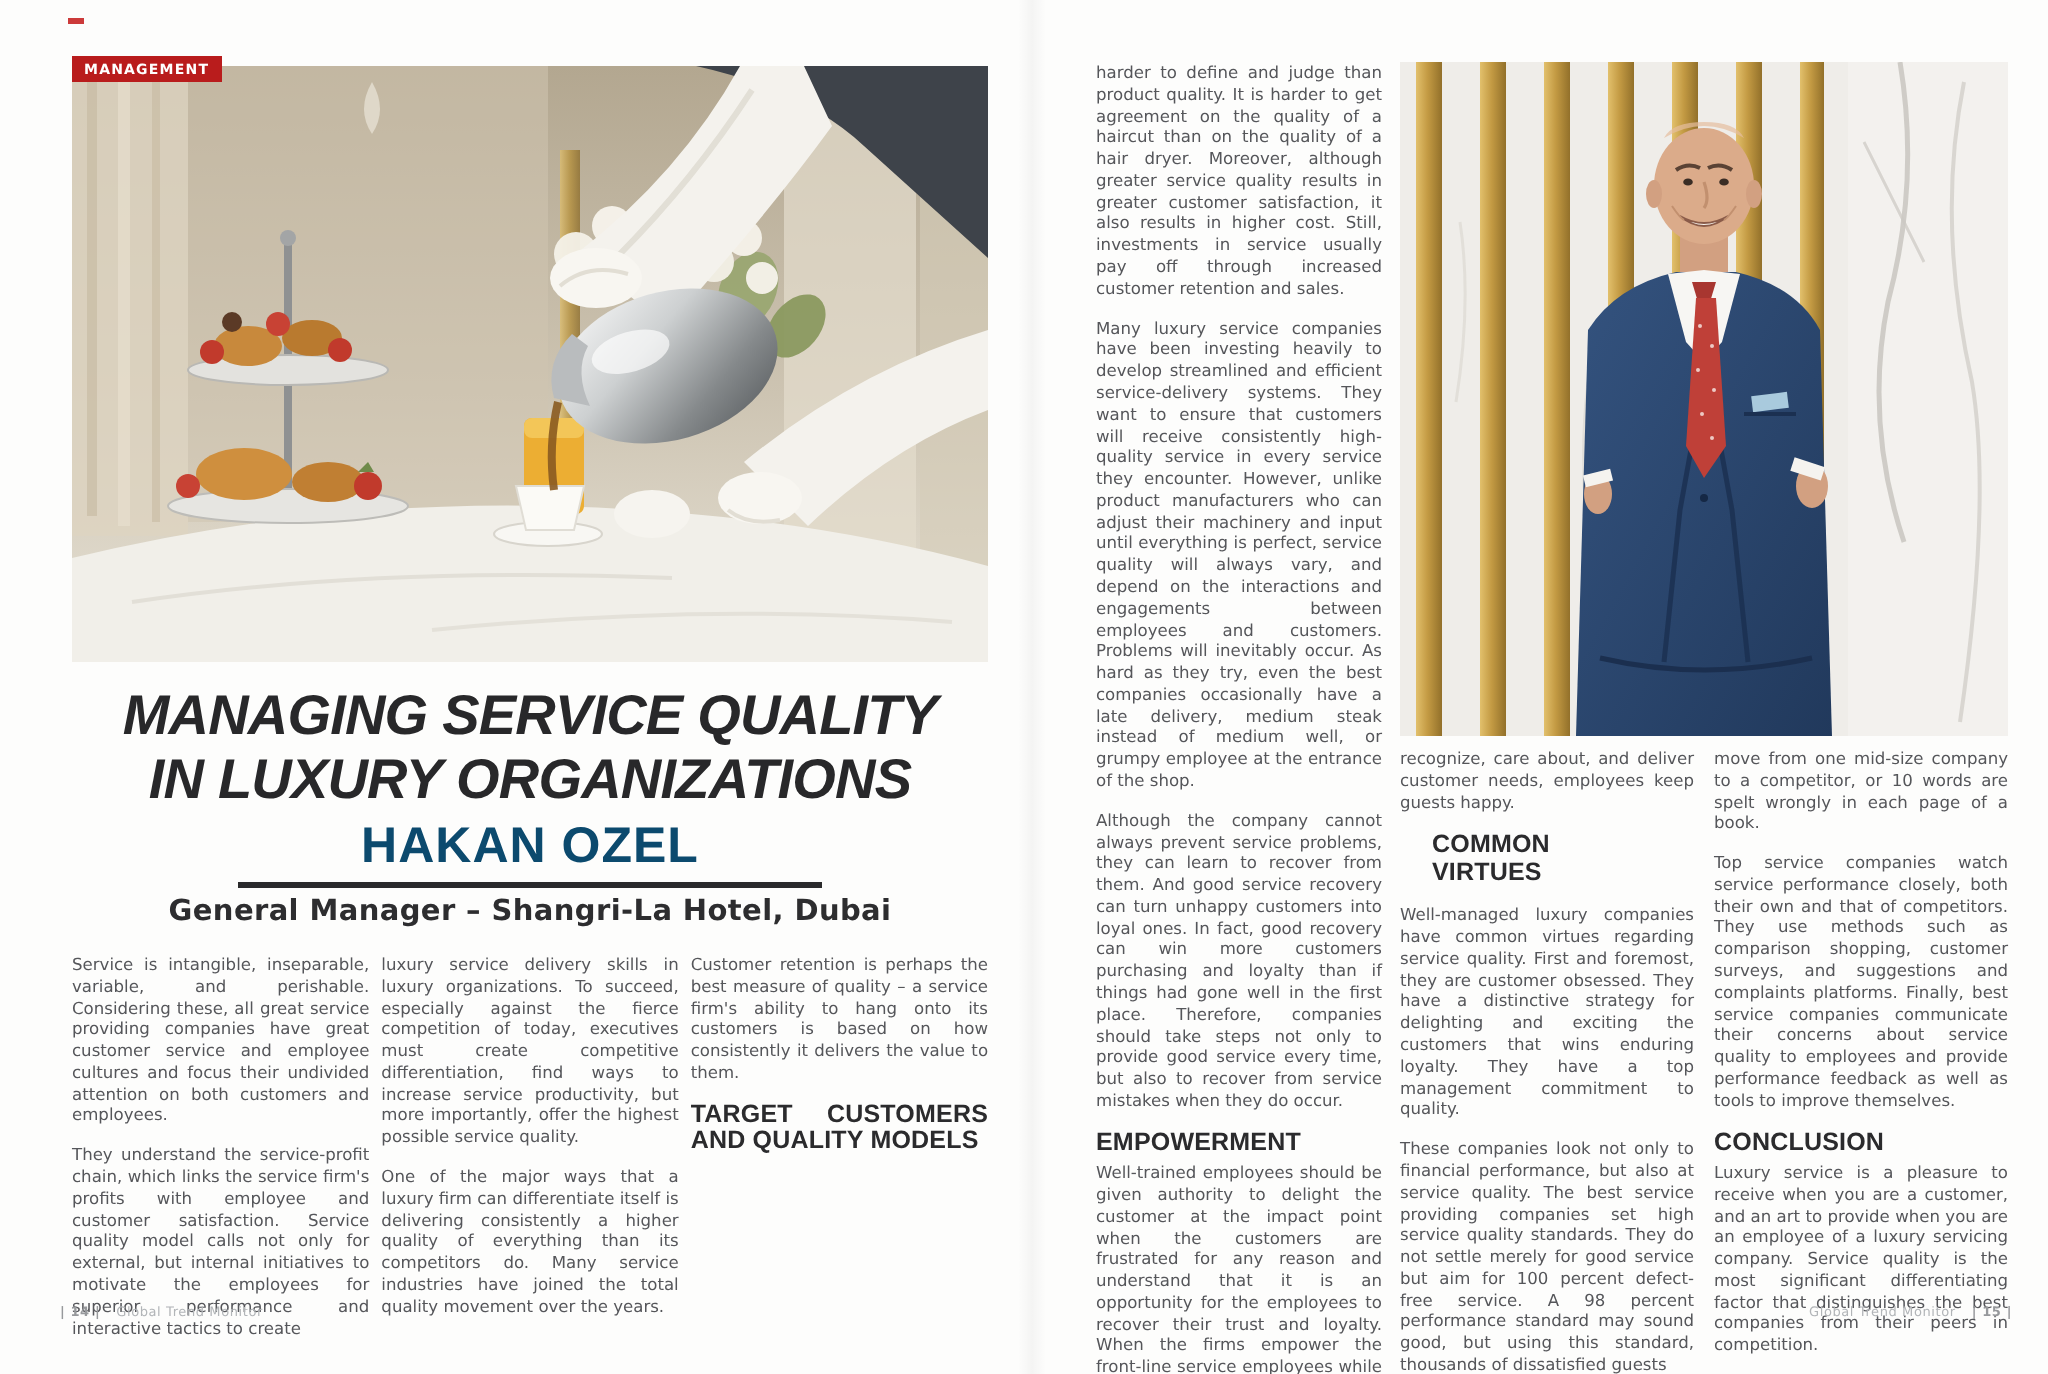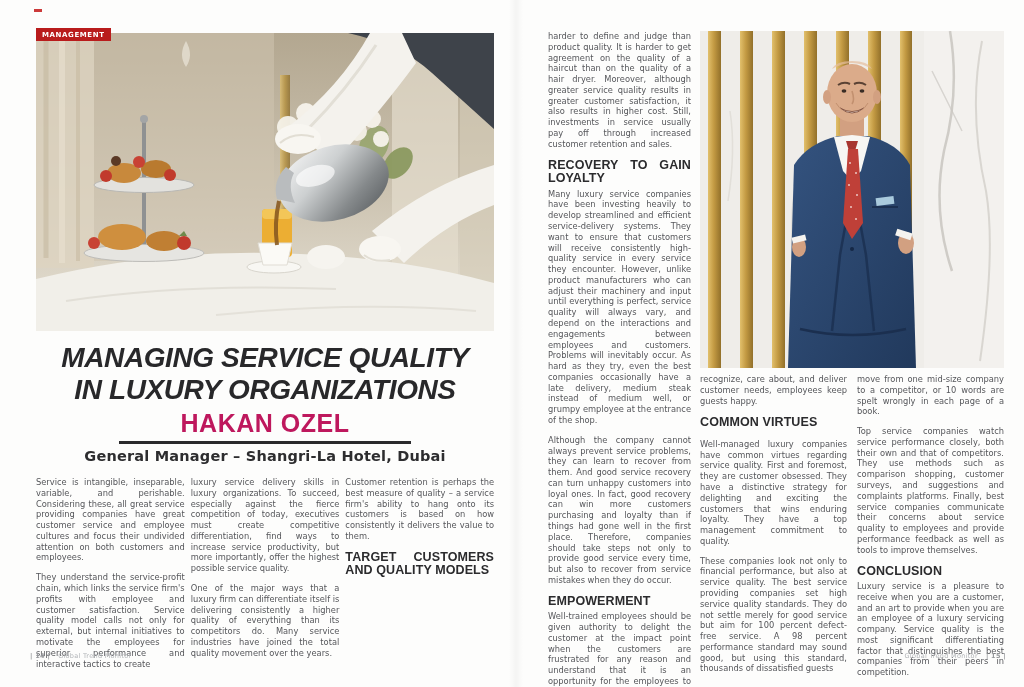--- a/index.html
+++ b/index.html
@@ -19,34 +19,34 @@
     font-size:7px;font-weight:bold;letter-spacing:.6px;padding:3px 6px 2px;z-index:5;}
   .hero-photo{position:absolute;left:36px;top:33px;width:458px;height:298px;margin:0;overflow:hidden;}
   .hero-photo svg,.portrait-photo svg{display:block;width:100%;height:100%;}
 
   .article-title{position:absolute;left:36px;top:342px;width:458px;margin:0;text-align:center;
     font-family:"Liberation Sans","DejaVu Sans",sans-serif;
     font-size:28px;line-height:1.16;font-weight:bold;color:#28282a;letter-spacing:-.4px;}
   .article-title span{display:block;font-style:italic;}
   .author-wrap{position:absolute;left:36px;top:409px;width:458px;text-align:center;}
   .author-name{display:inline-block;font-family:"Liberation Sans","DejaVu Sans",sans-serif;
-    font-size:25px;font-weight:bold;color:#be185d;letter-spacing:.5px;
+    font-size:25px;font-weight:bold;color:#0c4a6e;letter-spacing:.5px;
     border-bottom:3.5px solid #2a2a2c;padding:0 62px 3px;}
   .author-role{position:absolute;left:36px;top:448px;width:458px;text-align:center;
     font-size:14.5px;font-weight:600;color:#2d2d2f;letter-spacing:.2px;}
 
   .body-cols-left{position:absolute;left:36px;top:477px;width:458px;display:flex;gap:6px;}
   .rp-col1{position:absolute;left:548px;top:31px;width:143px;}
   .body-cols-right{position:absolute;left:700px;top:374px;width:304px;display:flex;gap:10px;}
 
   .col{flex:1;font-size:8.3px;line-height:1.3;text-align:justify;color:#55565a;}
   .col p{margin:0 0 9px;}
   .col h3{font-family:"Liberation Sans","DejaVu Sans",sans-serif;
     font-size:12.5px;line-height:1.08;color:#2b2b2d;margin:6px 0 3px;font-weight:bold;letter-spacing:.1px;}
-  .col h3.loose{margin:10px 0 9px;}
+  .col h3.loose{margin:10px 16px 9px;}
 
   .portrait-photo{position:absolute;left:700px;top:31px;width:304px;height:337px;margin:0;overflow:hidden;}
 
   .page-footer{position:absolute;top:652px;font-size:6.5px;color:#b2b5b8;letter-spacing:.3px;}
   .footer-left{left:30px;}
   .footer-right{right:18px;text-align:right;}
   .page-footer .pgnum{color:#97999c;font-weight:bold;}
   .page-footer .sep{display:inline-block;width:8px;}
 </style>
 </head>
@@ -178,21 +178,20 @@
       <span class="pgnum">| 14 |</span><span class="sep"></span><span>Global Trend Monitor</span>
     </div>
   </section>
 
   <div class="gutter"></div>
 
   <section class="page-right">
 
     <div class="col rp-col1">
       <p>harder to define and judge than product quality. It is harder to get agreement on the quality of a haircut than on the quality of a hair dryer. Moreover, although greater service quality results in greater customer satisfaction, it also results in higher cost. Still, investments in service usually pay off through increased customer retention and sales.</p>
-      <h3>RECOVERY TO GAIN LOYALTY</h3>
       <p>Many luxury service companies have been investing heavily to develop streamlined and efficient service-delivery systems. They want to ensure that customers will receive consistently high-quality service in every service they encounter. However, unlike product manufacturers who can adjust their machinery and input until everything is perfect, service quality will always vary, and depend on the interactions and engagements between employees and customers. Problems will inevitably occur. As hard as they try, even the best companies occasionally have a late delivery, medium steak instead of medium well, or grumpy employee at the entrance of the shop.</p>
       <p>Although the company cannot always prevent service problems, they can learn to recover from them. And good service recovery can turn unhappy customers into loyal ones. In fact, good recovery can win more customers purchasing and loyalty than if things had gone well in the first place. Therefore, companies should take steps not only to provide good service every time, but also to recover from service mistakes when they do occur.</p>
       <h3>EMPOWERMENT</h3>
       <p>Well-trained employees should be given authority to delight the customer at the impact point when the customers are frustrated for any reason and understand that it is an opportunity for the employees to recover their trust and loyalty. When the firms empower the front-line service employees while giving them the authority, responsibility, and incentives that they need to</p>
     </div>
 
     <figure class="portrait-photo" role="img" aria-label="Smiling bald man in a navy suit, white shirt, red patterned tie and light blue pocket square standing before a white marble wall with vertical gold slats">
       <svg viewBox="0 0 304 337" preserveAspectRatio="none">
         <defs>
           <linearGradient id="rg-gold" x1="0" y1="0" x2="1" y2="0">

